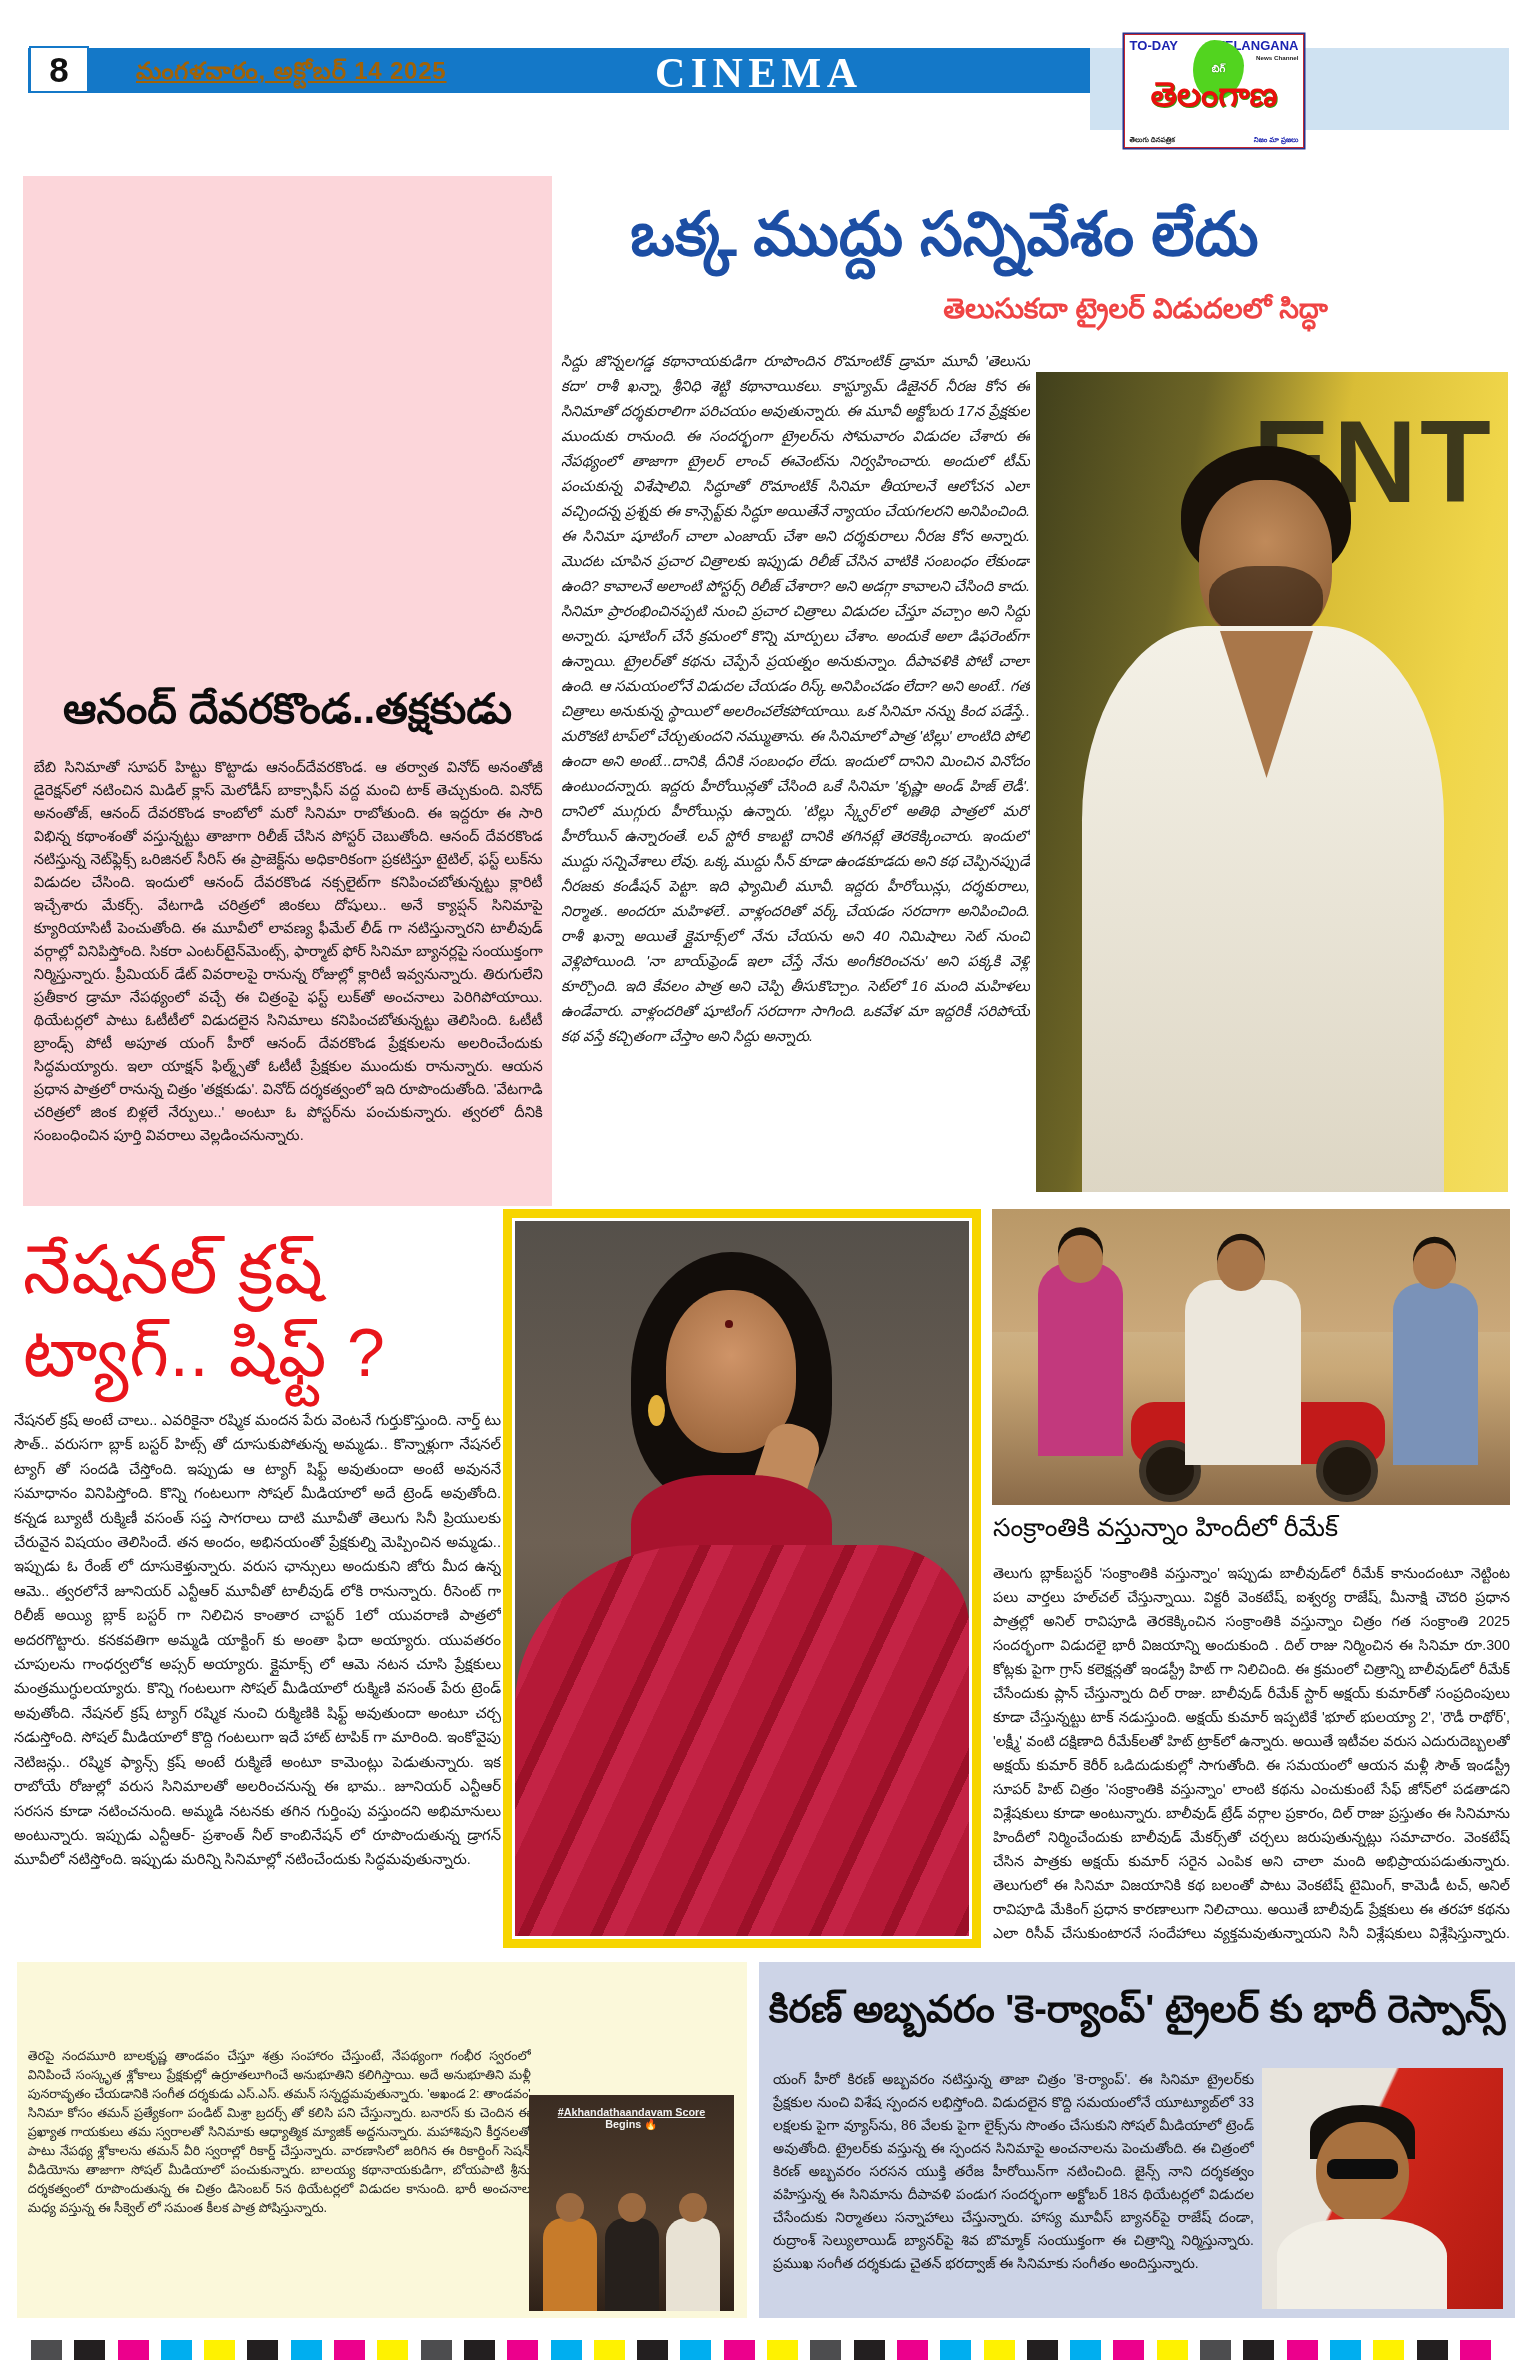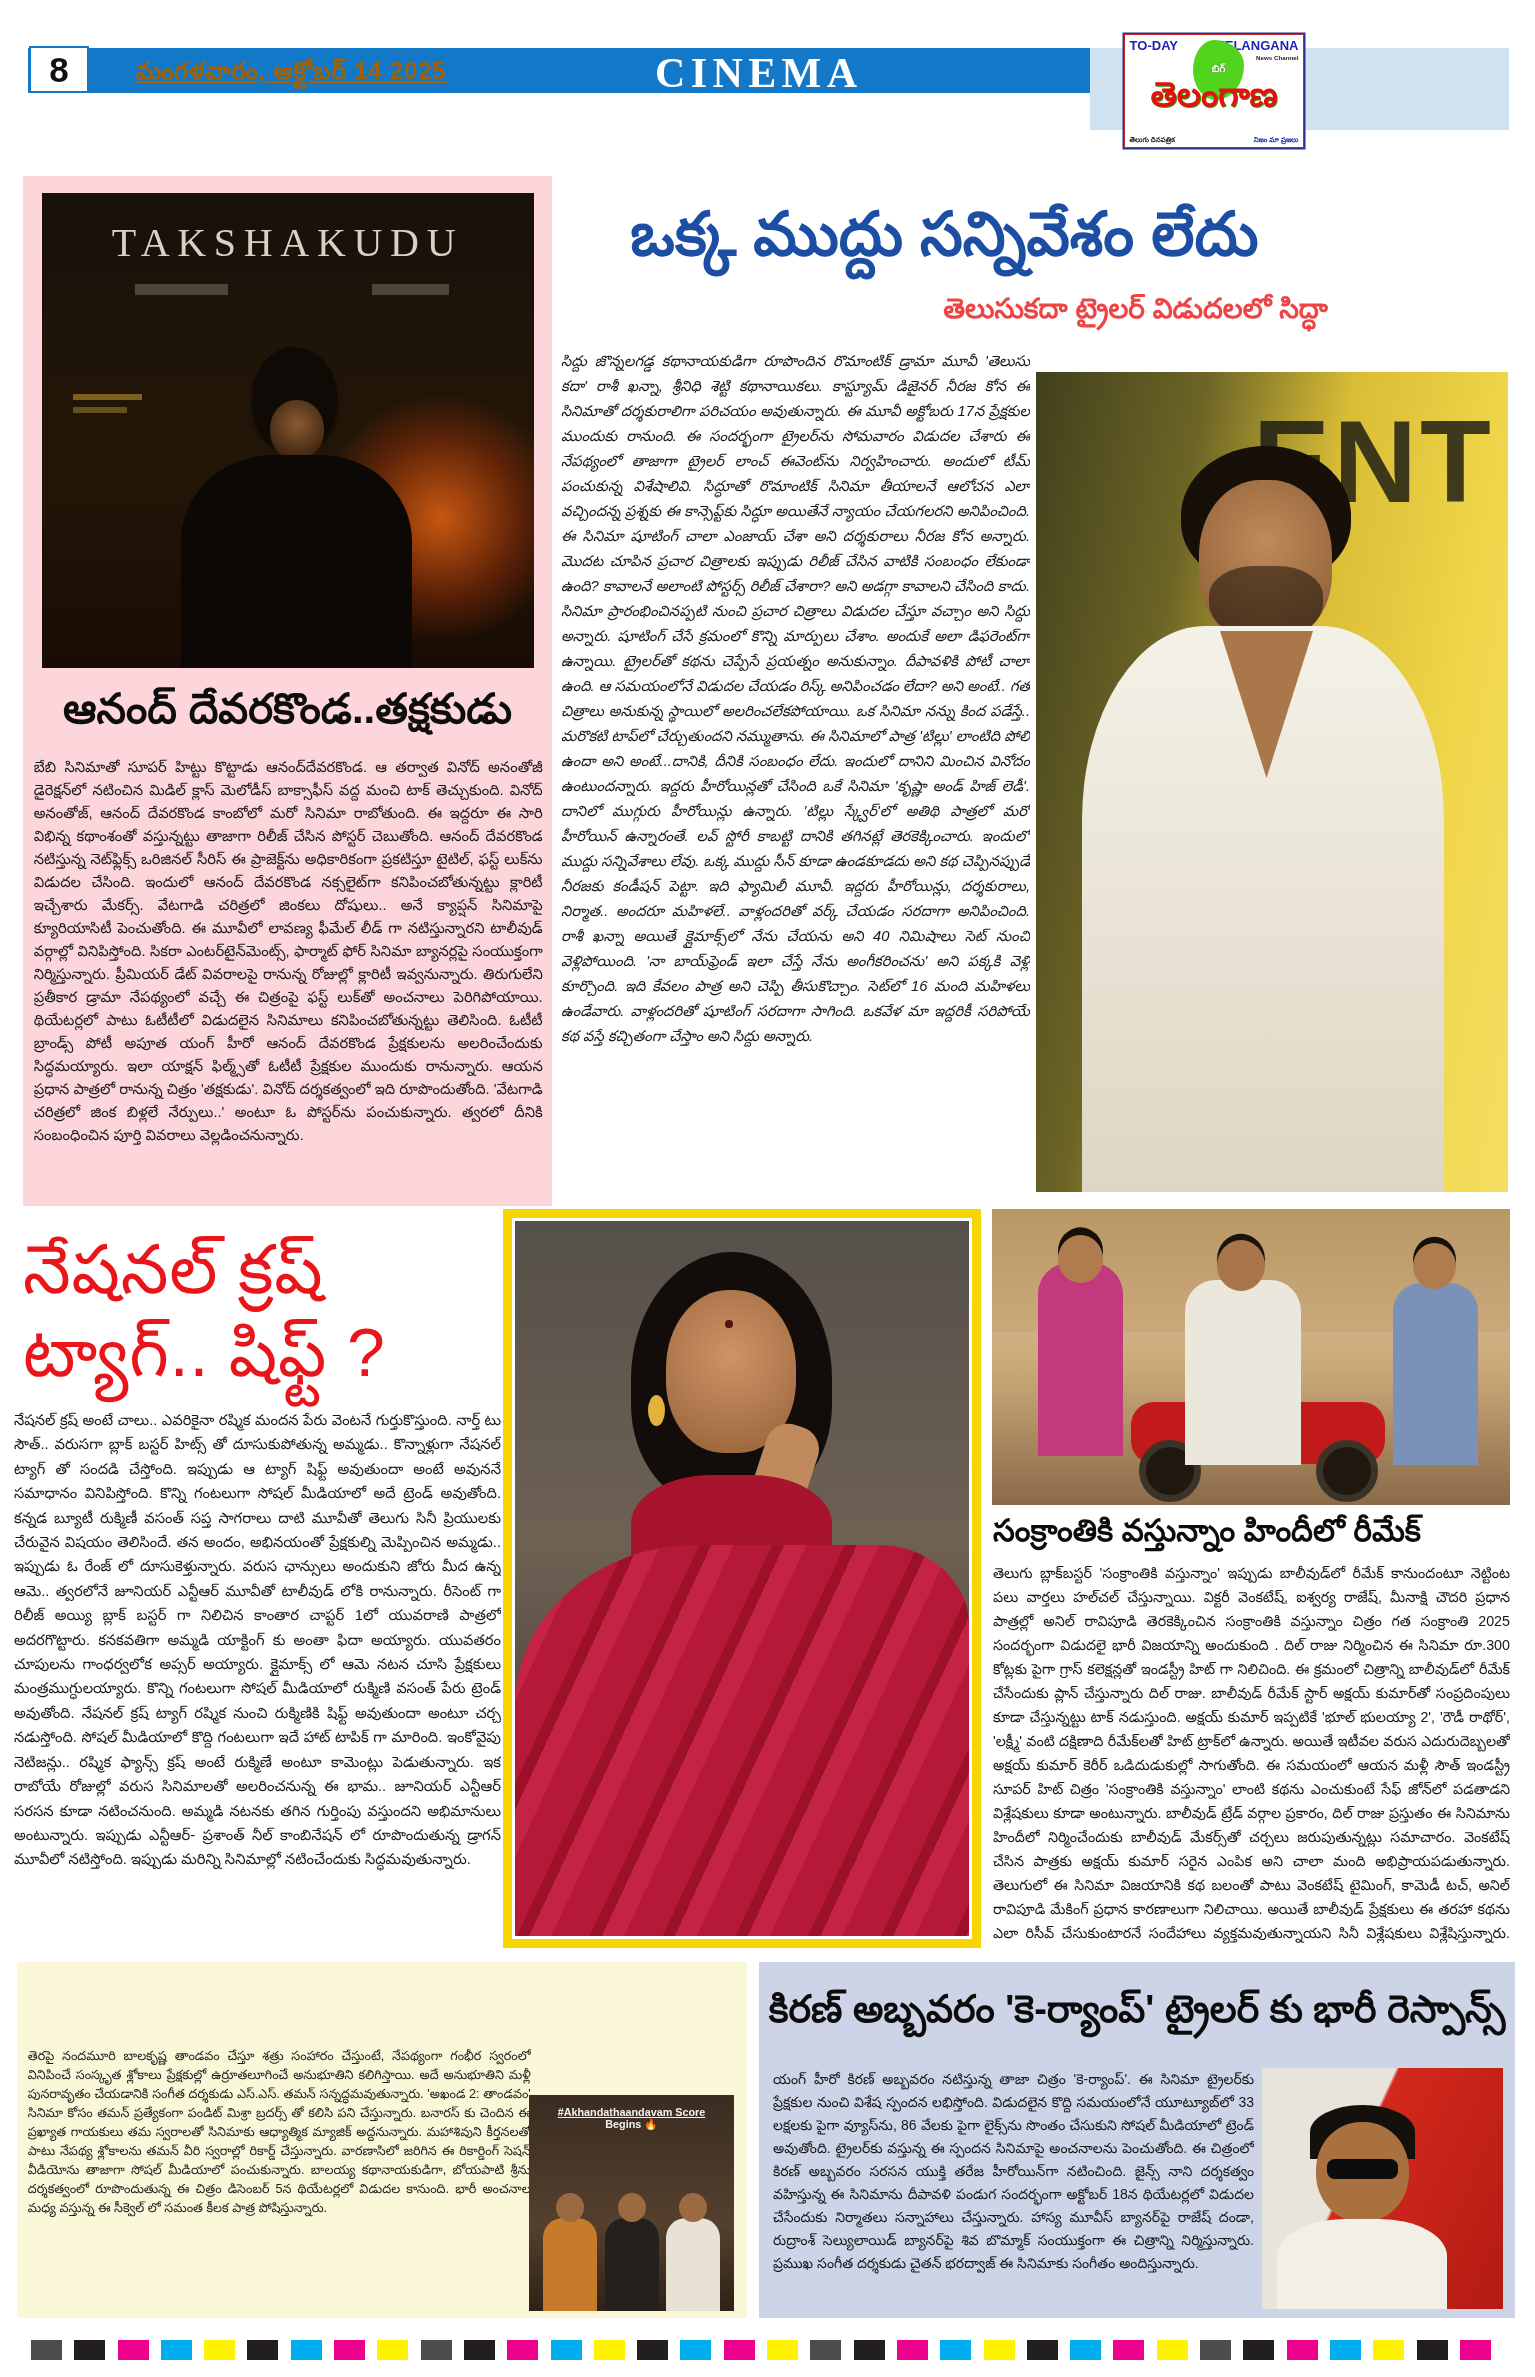--- a/index.html
+++ b/index.html
@@ -72,21 +72,21 @@
   .venky { position:absolute; left:992px; top:1209px; width:518px; height:296px; background:linear-gradient(180deg,#dcccab 0%,#c9a877 55%,#8a6a48 100%); overflow:hidden; }
   .vk-wall { position:absolute; left:0; top:0; width:100%; height:123px; background:linear-gradient(180deg,#b99867,#caa87a); }
   .vk-fig1 { position:absolute; left:46px; top:54px; width:85px; height:193px; background:#c2397d; border-radius:31px 31px 0 0; }
   .vk-fig1h { position:absolute; left:66px; top:26px; width:45px; height:48px; background:#b07c4e; border-radius:50%; box-shadow:0 -7.7px 0 #171009; }
   .vk-fig2 { position:absolute; left:193px; top:71px; width:116px; height:185px; background:#ece7dc; border-radius:31px 31px 0 0; }
   .vk-fig2h { position:absolute; left:225px; top:31px; width:48px; height:51px; background:#a8764a; border-radius:50%; box-shadow:0 -6.2px 0 #1c130c; }
   .vk-bike { position:absolute; left:139px; top:193px; width:254px; height:62px; background:#c21a1a; border-radius:23px; }
   .vk-wheel { position:absolute; top:231px; width:62px; height:62px; background:#20180f; border-radius:50%; border:7.7px solid #3c3328; }
   .vk-fig3 { position:absolute; left:401px; top:74px; width:85px; height:182px; background:#7a92b8; border-radius:28px 28px 0 0; }
   .vk-fig3h { position:absolute; left:421px; top:34px; width:43px; height:46px; background:#b07c4e; border-radius:50%; box-shadow:0 -6.2px 0 #171009; }
-  .sank-head { position:absolute; left:993px; top:1513px; width:518px; font-size:31px; font-weight:bold; color:#0c0c0c; }
+  .sank-head { position:absolute; left:993px; top:1513px; width:518px; font-size:25px; font-weight:normal; color:#0c0c0c; }
   .sank-body { position:absolute; left:993px; top:1561px; width:517px; height:386px; font-size:14.3px; line-height:24px; }
 
   
   .yellow-block { position:absolute; left:17px; top:1962px; width:730px; height:356px; background:#fbf8da; }
   .ak-head { position:absolute; left:14px; top:17px; font-size:41px; font-weight:bold; color:#0c0c0c; }
   .ak-body { position:absolute; left:10.8px; top:85px; width:503px; height:262px; font-size:12.7px; line-height:19px; text-align:justify; color:#191919; overflow:hidden; }
   .ak-img { position:absolute; left:512px; top:133px; width:205px; height:216px; background:linear-gradient(180deg,#3a2c22 0%,#55402e 60%,#2e2118 100%); overflow:hidden; }
   .ak-cap { position:absolute; left:0; right:0; top:10.8px; text-align:center; color:#f2f2f2; font-size:10.8px; font-weight:bold; }
   .ak-cap .l1 { text-decoration:underline; }
   .ak-f { position:absolute; bottom:0; width:54px; height:93px; border-radius:20px 20px 0 0; }
@@ -125,31 +125,20 @@
         <span>బిగ్</span>
       </div>
     <div class="logo-script">తెలంగాణ</div>
     <div class="logo-bottom">
       <span class="logo-bl">తెలుగు దినపత్రిక</span>
       <span class="logo-br">నిజం మా ప్రజలు</span>
     </div>
   </div>
 
   <div class="pink-block">
-    <div class="tk-poster">
-      <div class="tk-glow"></div>
-      <div class="tk-title">TAKSHAKUDU</div>
-      <div class="tk-credit" style="left:93px;"></div>
-      <div class="tk-credit" style="right:85px; width:77px;"></div>
-      <div class="tk-fig-head"></div>
-      <div class="tk-fig-face"></div>
-      <div class="tk-fig-body"></div>
-      <div class="tk-note"></div>
-      <div class="tk-note2"></div>
-    </div>
     <div class="tk-head">ఆనంద్ దేవరకొండ..తక్షకుడు</div>
     <div class="tk-body body-txt">బేబి సినిమాతో సూపర్ హిట్టు కొట్టాడు ఆనంద్‌దేవరకొండ. ఆ తర్వాత వినోద్ అనంతోజీ డైరెక్షన్‌లో నటించిన మిడిల్ క్లాస్ మెలోడీస్ బాక్సాఫీస్ వద్ద మంచి టాక్ తెచ్చుకుంది. వినోద్ అనంతోజ్, ఆనంద్ దేవరకొండ కాంబోలో మరో సినిమా రాబోతుంది. ఈ ఇద్దరూ ఈ సారి విభిన్న కథాంశంతో వస్తున్నట్టు తాజాగా రిలీజ్ చేసిన పోస్టర్ చెబుతోంది. ఆనంద్ దేవరకొండ నటిస్తున్న నెట్‌ఫ్లిక్స్ ఒరిజినల్ సీరిస్ ఈ ప్రాజెక్ట్‌ను అధికారికంగా ప్రకటిస్తూ టైటిల్, ఫస్ట్ లుక్‌ను విడుదల చేసింది. ఇందులో ఆనంద్ దేవరకొండ నక్సలైట్‌గా కనిపించబోతున్నట్టు క్లారిటీ ఇచ్చేశారు మేకర్స్. వేటగాడి చరిత్రలో జింకలు దోషులు.. అనే క్యాప్షన్ సినిమాపై క్యూరియాసిటీ పెంచుతోంది. ఈ మూవీలో లావణ్య ఫీమేల్ లీడ్ గా నటిస్తున్నారని టాలీవుడ్ వర్గాల్లో వినిపిస్తోంది. సికరా ఎంటర్‌టైన్‌మెంట్స్, ఫార్మాట్ ఫోర్ సినిమా బ్యానర్లపై సంయుక్తంగా నిర్మిస్తున్నారు. ప్రీమియర్ డేట్ వివరాలపై రానున్న రోజుల్లో క్లారిటీ ఇవ్వనున్నారు. తిరుగులేని ప్రతీకార డ్రామా నేపథ్యంలో వచ్చే ఈ చిత్రంపై ఫస్ట్ లుక్‌తో అంచనాలు పెరిగిపోయాయి. థియేటర్లలో పాటు ఓటీటీలో విడుదలైన సినిమాలు కనిపించబోతున్నట్టు తెలిసింది. ఓటీటీ బ్రాండ్స్ పోటీ అపూత యంగ్ హీరో ఆనంద్ దేవరకొండ ప్రేక్షకులను అలరించేందుకు సిద్ధమయ్యారు. ఇలా యాక్షన్ ఫిల్మ్స్‌తో ఓటీటీ ప్రేక్షకుల ముందుకు రానున్నారు. ఆయన ప్రధాన పాత్రలో రానున్న చిత్రం 'తక్షకుడు'. వినోద్ దర్శకత్వంలో ఇది రూపొందుతోంది. 'వేటగాడి చరిత్రలో జింక బిళ్లలే నేర్పులు..' అంటూ ఓ పోస్టర్‌ను పంచుకున్నారు. త్వరలో దీనికి సంబంధించిన పూర్తి వివరాలు వెల్లడించనున్నారు.</div>
   </div>
 
   <div class="main-head">ఒక్క ముద్దు సన్నివేశం లేదు</div>
   <div class="main-sub">తెలుసుకదా ట్రైలర్ విడుదలలో సిద్ధా</div>
   <div class="main-body body-txt">సిద్దు జొన్నలగడ్డ కథానాయకుడిగా రూపొందిన రొమాంటిక్ డ్రామా మూవీ 'తెలుసు కదా' రాశీ ఖన్నా, శ్రీనిధి శెట్టి కథానాయికలు. కాస్ట్యూమ్ డిజైనర్ నీరజ కోన ఈ సినిమాతో దర్శకురాలిగా పరిచయం అవుతున్నారు. ఈ మూవీ అక్టోబరు 17న ప్రేక్షకుల ముందుకు రానుంది. ఈ సందర్భంగా ట్రైలర్‌ను సోమవారం విడుదల చేశారు ఈ నేపథ్యంలో తాజాగా ట్రైలర్ లాంచ్ ఈవెంట్‌ను నిర్వహించారు. అందులో టీమ్ పంచుకున్న విశేషాలివి. సిద్ధూతో రొమాంటిక్ సినిమా తీయాలనే ఆలోచన ఎలా వచ్చిందన్న ప్రశ్నకు ఈ కాన్సెప్ట్‌కు సిద్ధూ అయితేనే న్యాయం చేయగలరని అనిపించింది. ఈ సినిమా షూటింగ్ చాలా ఎంజాయ్ చేశా అని దర్శకురాలు నీరజ కోన అన్నారు. మొదట చూపిన ప్రచార చిత్రాలకు ఇప్పుడు రిలీజ్ చేసిన వాటికి సంబంధం లేకుండా ఉంది? కావాలనే అలాంటి పోస్టర్స్ రిలీజ్ చేశారా? అని అడగ్గా కావాలని చేసింది కాదు. సినిమా ప్రారంభించినప్పటి నుంచి ప్రచార చిత్రాలు విడుదల చేస్తూ వచ్చాం అని సిద్దు అన్నారు. షూటింగ్ చేసే క్రమంలో కొన్ని మార్పులు చేశాం. అందుకే అలా డిఫరెంట్‌గా ఉన్నాయి. ట్రైలర్‌తో కథను చెప్పేసే ప్రయత్నం అనుకున్నాం. దీపావళికి పోటీ చాలా ఉంది. ఆ సమయంలోనే విడుదల చేయడం రిస్క్ అనిపించడం లేదా? అని అంటే.. గత చిత్రాలు అనుకున్న స్థాయిలో అలరించలేకపోయాయి. ఒక సినిమా నన్ను కింద పడేస్తే.. మరొకటి టాప్‌లో చేర్చుతుందని నమ్ముతాను. ఈ సినిమాలో పాత్ర 'టిల్లు' లాంటిది పోలి ఉందా అని అంటే...దానికి, దీనికి సంబంధం లేదు. ఇందులో దానిని మించిన వినోదం ఉంటుందన్నారు. ఇద్దరు హీరోయిన్లతో చేసింది ఒకే సినిమా 'కృష్ణా అండ్ హిజ్ లెడీ'. దానిలో ముగ్గురు హీరోయిన్లు ఉన్నారు. 'టిల్లు స్క్వేర్'లో అతిథి పాత్రలో మరో హీరోయిన్ ఉన్నారంతే. లవ్ స్టోరీ కాబట్టి దానికి తగినట్లే తెరకెక్కించారు. ఇందులో ముద్దు సన్నివేశాలు లేవు. ఒక్క ముద్దు సీన్ కూడా ఉండకూడదు అని కథ చెప్పినప్పుడే నీరజకు కండీషన్ పెట్టా. ఇది ఫ్యామిలీ మూవీ. ఇద్దరు హీరోయిన్లు, దర్శకురాలు, నిర్మాత.. అందరూ మహిళలే.. వాళ్లందరితో వర్క్ చేయడం సరదాగా అనిపించింది. రాశీ ఖన్నా అయితే క్లైమాక్స్‌లో నేను చేయను అని 40 నిమిషాలు సెట్ నుంచి వెళ్లిపోయింది. 'నా బాయ్‌ఫ్రెండ్ ఇలా చేస్తే నేను అంగీకరించను' అని పక్కకి వెళ్లి కూర్చొంది. ఇది కేవలం పాత్ర అని చెప్పి తీసుకొచ్చాం. సెట్‌లో 16 మంది మహిళలు ఉండేవారు. వాళ్లందరితో షూటింగ్ సరదాగా సాగింది. ఒకవేళ మా ఇద్దరికీ సరిపోయే కథ వస్తే కచ్చితంగా చేస్తాం అని సిద్దు అన్నారు.</div>
 
   <div class="siddhu">
     <div class="siddhu-ent">ENT</div>

